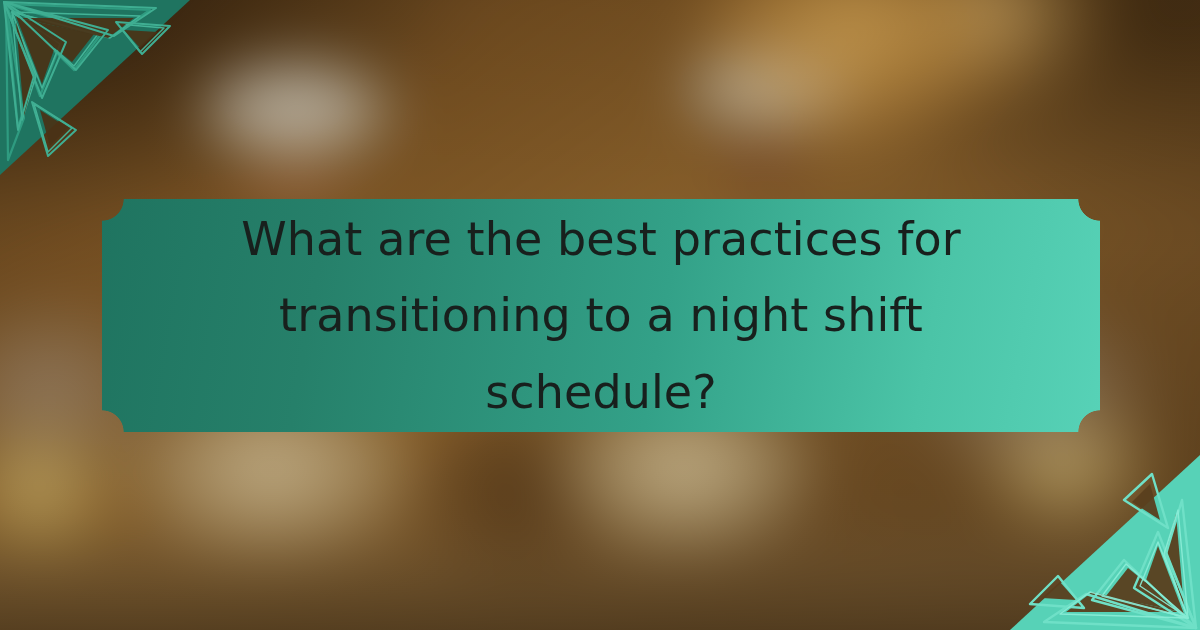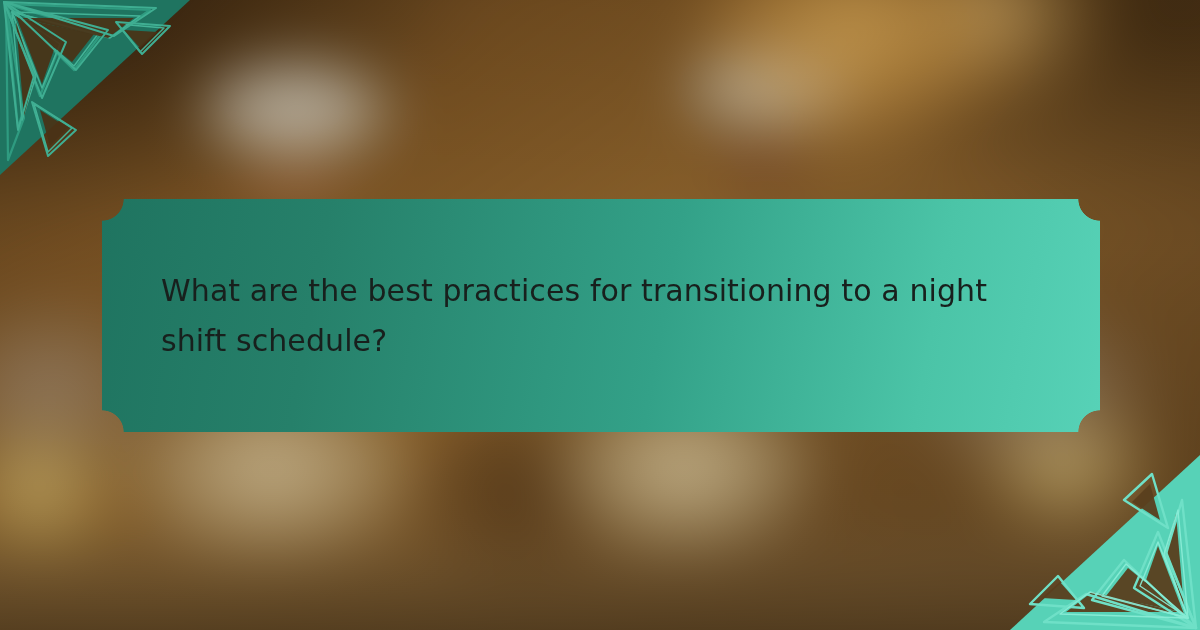--- a/index.html
+++ b/index.html
@@ -94,22 +94,23 @@
     mask-image:
       radial-gradient(circle 22px at 0 0, transparent 0 21.3px, #000 22px),
       radial-gradient(circle 22px at 100% 0, transparent 0 21.3px, #000 22px),
       radial-gradient(circle 22px at 0 100%, transparent 0 21.3px, #000 22px),
       radial-gradient(circle 22px at 100% 100%, transparent 0 21.3px, #000 22px);
     mask-composite:intersect;
   }
 
   .card-title {
     width:880px;
+    text-align:center;
     color:#18201d;
-    font-size:30px;
+    font-size:46px;
     font-weight:400;
     line-height:1.66;
     letter-spacing:0.1px;
     font-family:"DejaVu Sans","Liberation Sans",sans-serif;
   }
 </style>
 </head>
 <body>
 
 <div id="stage">

